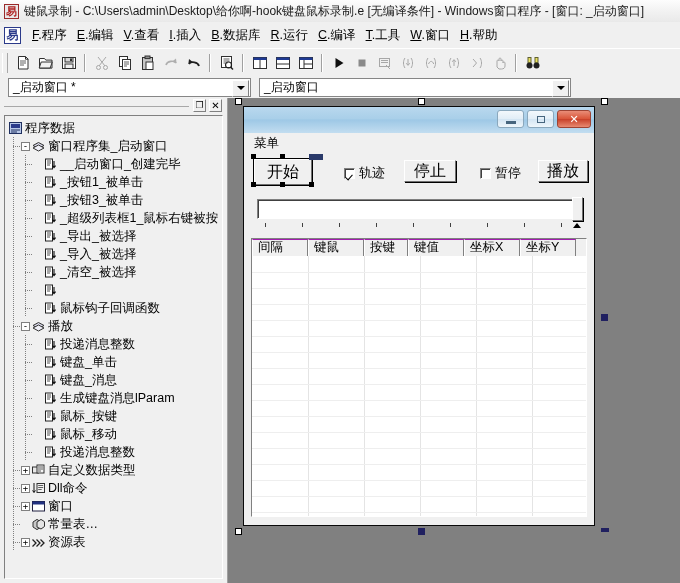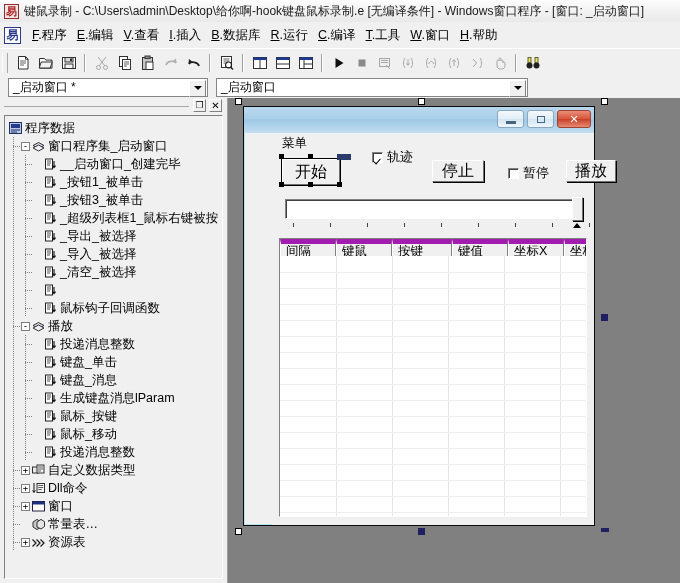--- a/index.html
+++ b/index.html
@@ -61,21 +61,21 @@
   
   .comborow{
     position:absolute;left:0;top:76px;width:680px;height:22px;background:#f0f0f0;
     display:flex;align-items:center;
   }
   .combo{
     height:19px;background:#fff;
     border:1px solid #868686;box-sizing:border-box;
     display:flex;align-items:center;position:relative;
   }
-  .combo-a{width:200px;margin-left:8px;}
+  .combo-a{width:243px;margin-left:8px;}
   .combo-b{width:312px;margin-left:8px;}
   .combo-txt{padding-left:4px;font-size:12px;color:#000;white-space:nowrap;}
   .combo-arrow{
     position:absolute;right:1px;top:1px;width:15px;height:15px;
     background:#f0f0f0;border:1px solid #f0f0f0;
     border-top-color:#fff;border-left-color:#fff;border-right-color:#808080;border-bottom-color:#808080;
     display:flex;align-items:center;justify-content:center;
   }
   .tri-down{width:0;height:0;border-left:4px solid transparent;border-right:4px solid transparent;border-top:4px solid #000;}
 
@@ -153,21 +153,21 @@
     background:linear-gradient(to bottom,#f3f8fc 0%,#e2eef7 48%,#d3e5f3 52%,#eef6fb 100%);
   }
   .fwb.close{
     width:34px;border:1px solid #9e4434;
     background:linear-gradient(to bottom,#e98d78 0%,#d9563a 48%,#c8412a 52%,#e88a72 100%);
     color:#fff;font-weight:bold;font-size:11px;
   }
   .minbar{width:10px;height:3px;background:#46657e;margin-top:6px;}
   .maxsq{width:8px;height:7px;border:1.5px solid #46657e;box-sizing:border-box;}
 
-  .fw-body{position:absolute;left:0;right:0;top:26px;bottom:0;background:#f0f0f0;margin-left:28px;}
+  .fw-body{position:absolute;left:0;right:0;top:26px;bottom:0;background:#f0f0f0;}
   .menu-label{position:absolute;left:10px;top:2px;font-size:12.5px;color:#000;}
 
   .dotgrid{
     position:absolute;left:5px;top:18px;right:5px;height:38px;
     background-image:radial-gradient(#7d7d7d 0.6px,transparent 0.6px);
     background-size:8px 8px;background-position:0 0;
   }
   .btn3d{
     position:absolute;background:#f0f0f0;
     border:1px solid #f0f0f0;
@@ -226,21 +226,21 @@
     border:1px solid #f0f0f0;
     border-top-color:#808080;border-left-color:#808080;
     border-right-color:#fff;border-bottom-color:#fff;
     box-shadow:inset 1px 1px 0 #404040;
     box-sizing:border-box;overflow:hidden;
   }
   .lv-head{display:flex;height:17px;background:#f0f0f0;border-bottom:1px solid #a0a0a0;}
   .lv-th{
     flex:0 0 auto;
     border-right:1px solid #808080;
-    border-top:5px solid #a21caf;border-left:1px solid #fff;
+    border-top:1px solid #a21caf;border-left:1px solid #fff;
     font-size:12.5px;color:#000;padding-left:5px;line-height:15px;box-sizing:border-box;
     background:#f0f0f0;cursor:default;white-space:nowrap;overflow:hidden;
   }
   .lv-grid{position:absolute;left:0;right:0;top:17px;bottom:0;background:#fff;}
   .gl-v{position:absolute;top:0;bottom:0;width:1px;background:#e4e4e4;}
   .gl-h{position:absolute;left:0;right:0;height:1px;background:#eeeeee;}
 
   
   .fw-dots-left{
     position:absolute;left:2px;top:18px;width:4px;bottom:8px;
@@ -742,21 +742,21 @@
           <div class="dotgrid"></div>
 
           <div class="btn3d btn-sel" style="left:10px;top:26px;width:58px;height:26px;">开始</div>
           <div class="selmark" style="left:7px;top:21px;"></div>
           <div class="selmark" style="left:36px;top:21px;"></div>
           <div class="selmark" style="left:65px;top:21px;width:14px;height:6px;background:#2a3a6a;"></div>
           <div class="selmark" style="left:7px;top:49px;"></div>
           <div class="selmark" style="left:36px;top:49px;"></div>
           <div class="selmark" style="left:65px;top:49px;"></div>
 
-          <div class="chk" style="left:100px;top:15px;font-family:Liberation Mono, monospace;">
+          <div class="chk" style="left:100px;top:31px;font-family:Liberation Mono, monospace;">
             <span class="chkbox on"></span>
             <span>轨迹</span>
           </div>
 
           <div class="btn3d" style="left:160px;top:27px;width:52px;height:22px;">停止</div>
 
           <div class="chk" style="left:236px;top:31px;">
             <span class="chkbox"></span>
             <span>暂停</span>
           </div>
@@ -779,21 +779,21 @@
               <div class="tick" style="left:267px;"></div>
               <div class="tick" style="left:304px;"></div>
               <div class="tick-arrow"></div>
             </div>
           </div>
 
           <div class="listview">
             <div class="lv-head" id="lv-head">
                 <div class="lv-th" style="width: 56px;">间隔</div>
                 <div class="lv-th" style="width: 56px;">键鼠</div>
-                <div class="lv-th" style="width: 60px;">按键</div>
+                <div class="lv-th" style="width: 44px;">按键</div>
                 <div class="lv-th" style="width: 56px;">键值</div>
                 <div class="lv-th" style="width: 56px;">坐标X</div>
                 <div class="lv-th" style="width: 56px;">坐标Y</div>
               </div>
             <div class="lv-grid" id="lv-grid">
                 <div class="gl-v" style="left: 56px;"></div>
                 <div class="gl-v" style="left: 112px;"></div>
                 <div class="gl-v" style="left: 168px;"></div>
                 <div class="gl-v" style="left: 224px;"></div>
                 <div class="gl-v" style="left: 280px;"></div>

